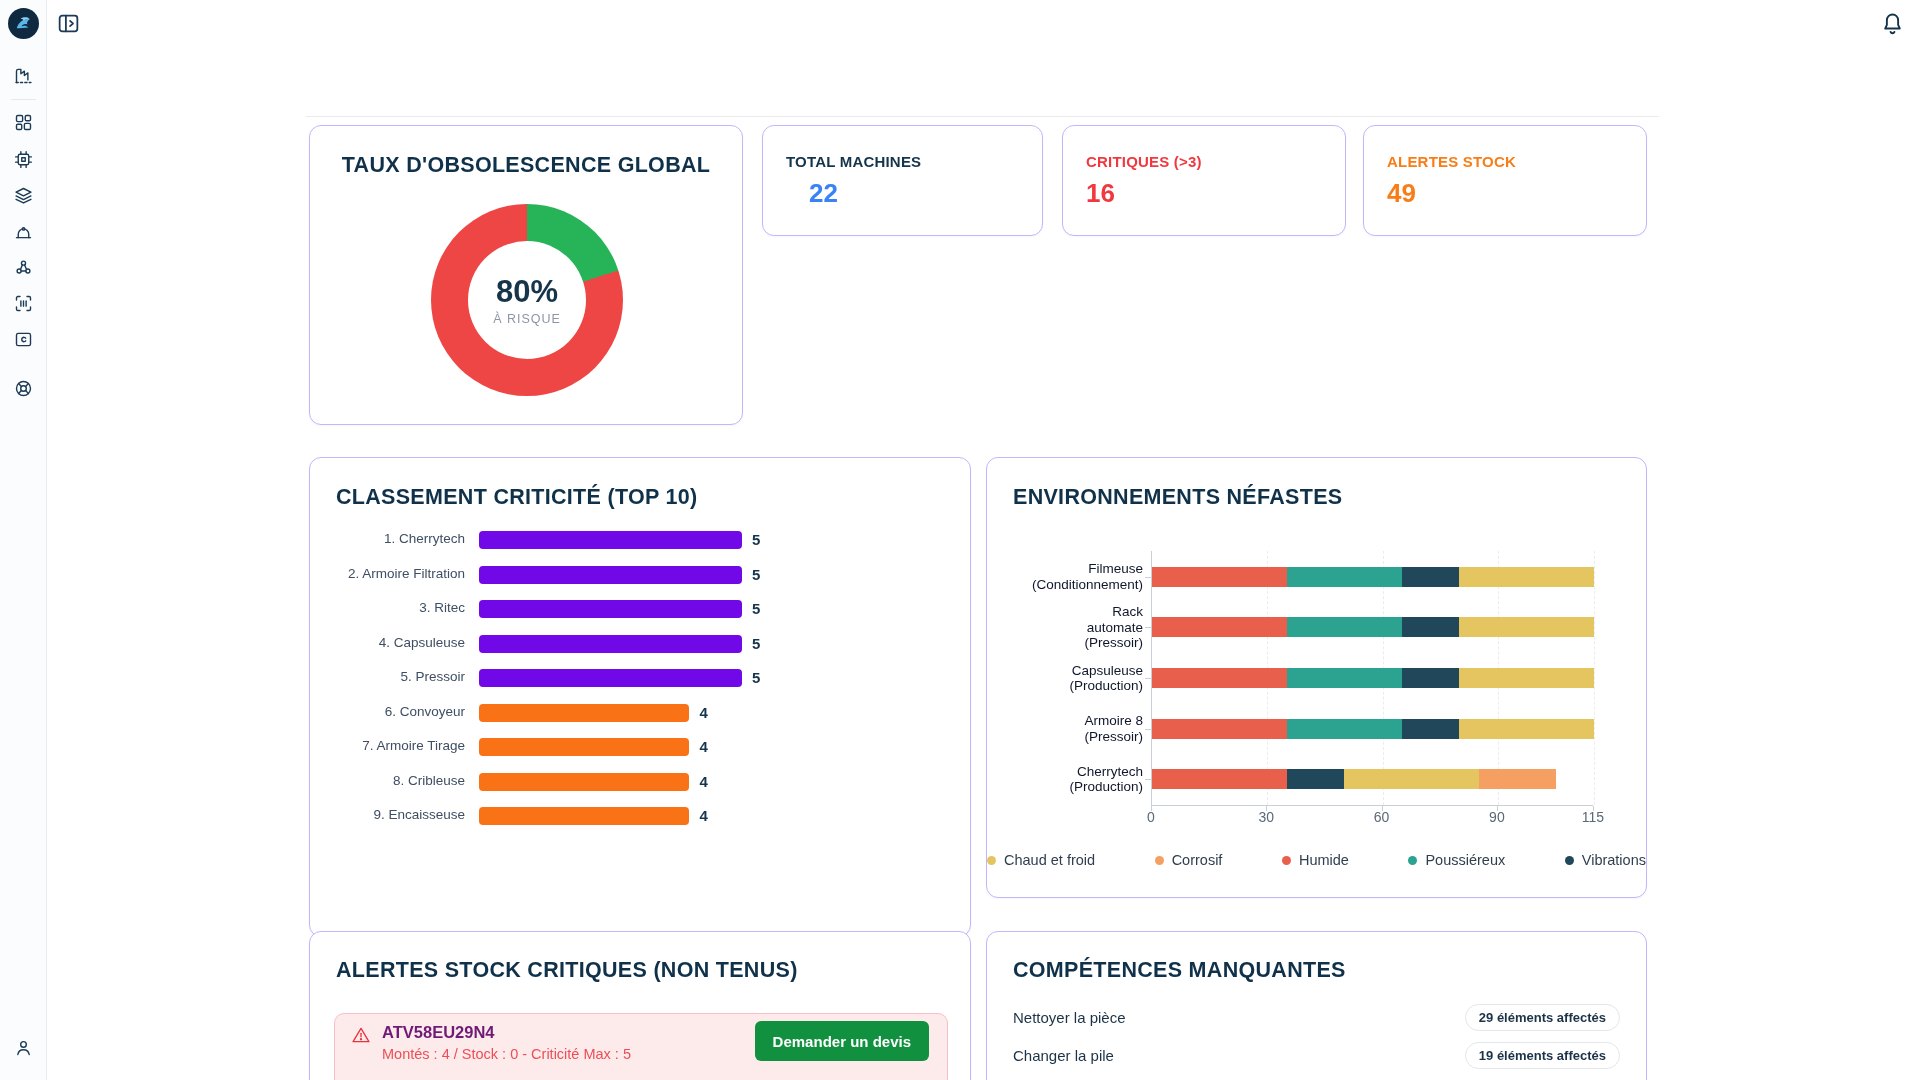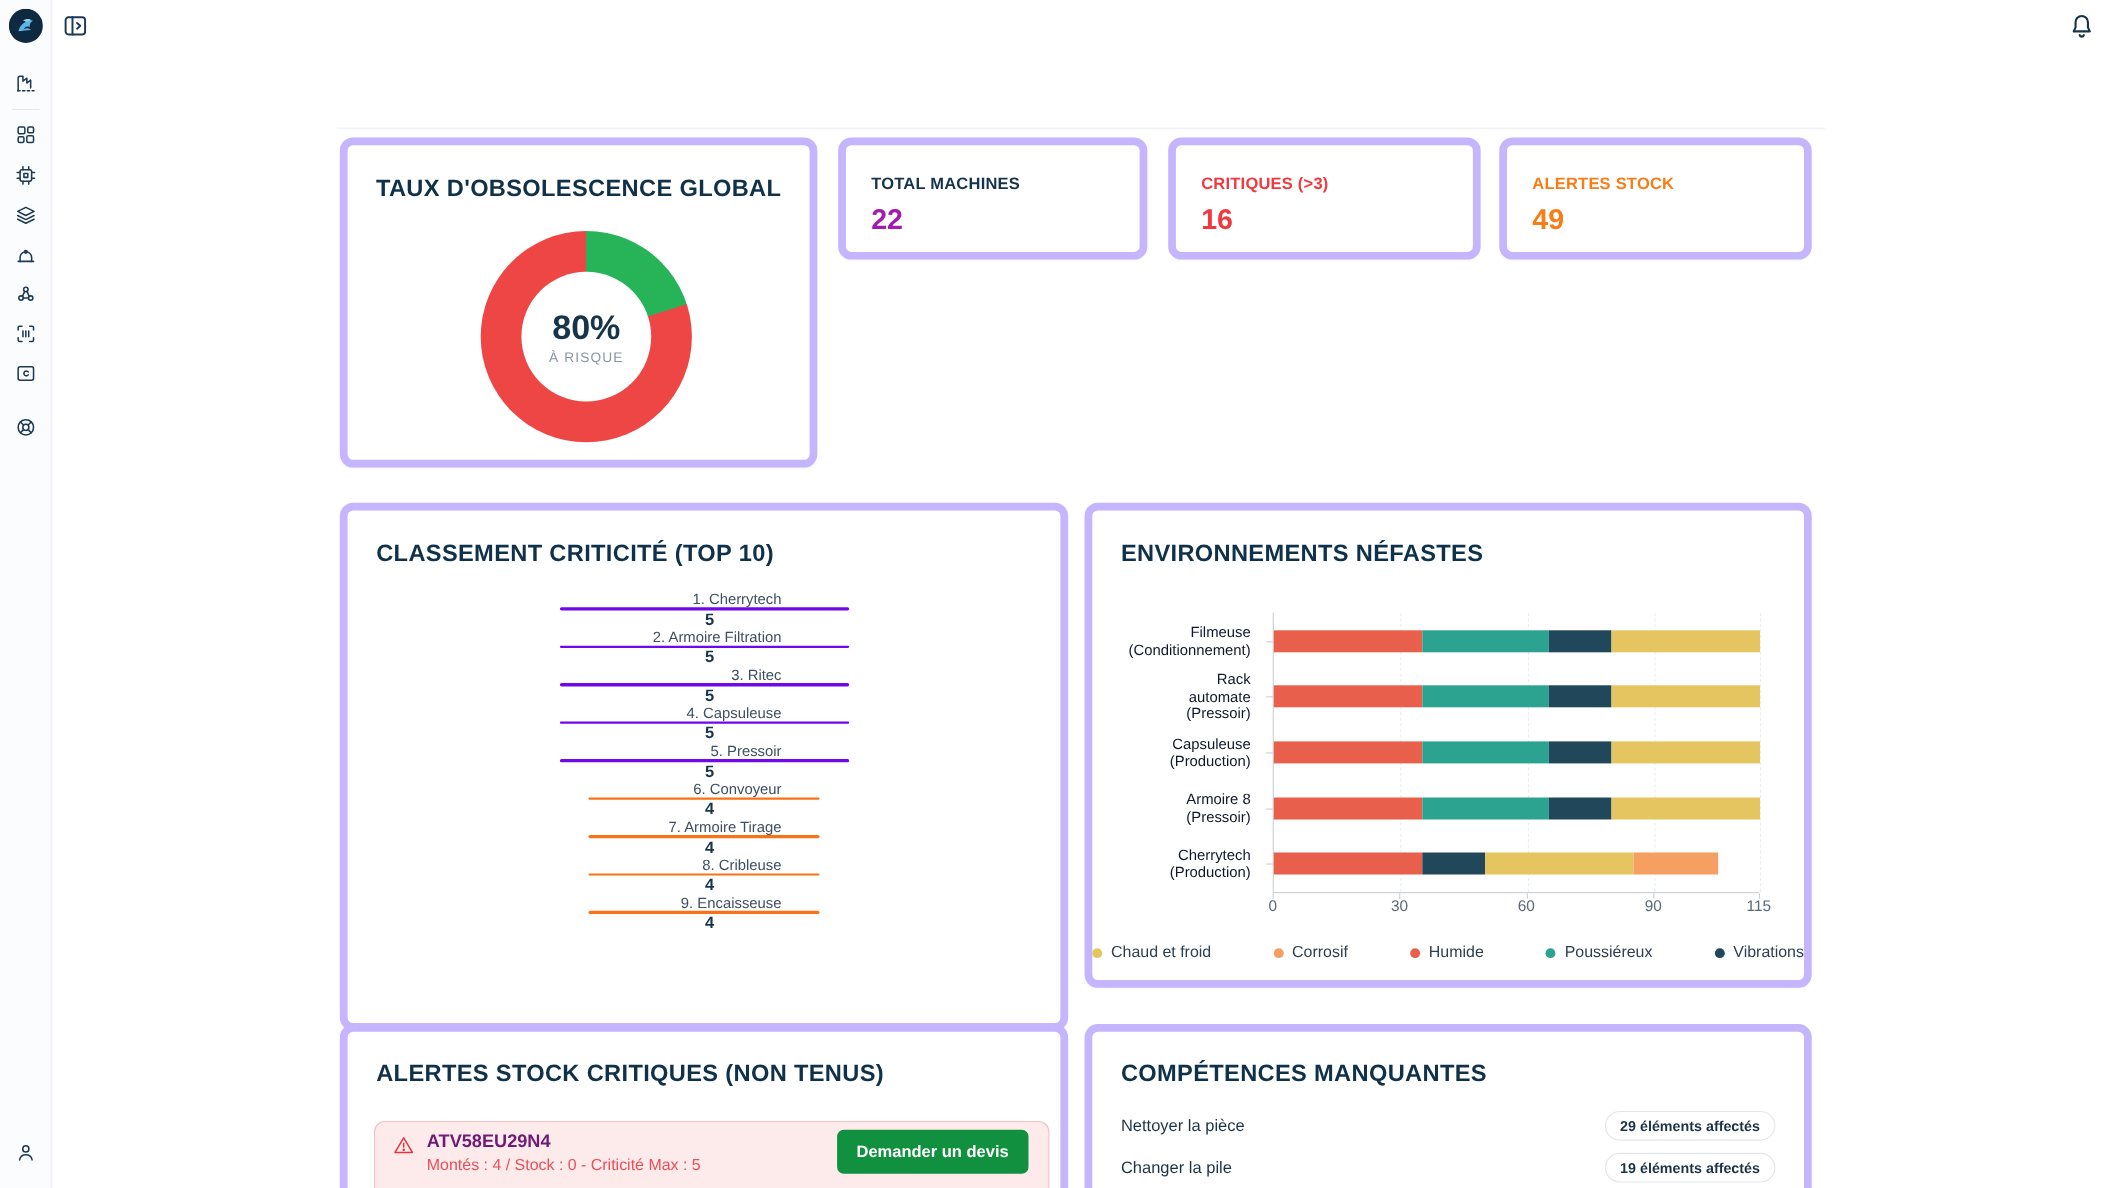--- a/index.html
+++ b/index.html
@@ -19,21 +19,21 @@
   .collapse-btn { position:absolute; left:56px; top:11px; width:25px; height:25px; color:#1C3A55; cursor:pointer; }
   .bell-btn { position:absolute; left:1879px; top:10px; width:27px; height:27px; color:#14344C; cursor:pointer; }
   .collapse-btn svg, .bell-btn svg { width:100%; height:100%; }
 
   
   .page-title { position:absolute; left:306px; top:51px; font-size:31px; font-weight:700;
                 color:#5E7085; letter-spacing:.2px; }
   .header-divider { position:absolute; left:306px; top:116px; width:1353px; height:1px; background:#E8EBEF; }
 
   
-  .card { position:absolute; background:#fff; border:7px solid #c4b5fd; border-radius:12px;
+  .card { position:absolute; background:#fff; border:1px solid #c4b5fd; border-radius:12px;
           box-shadow:0 1px 2px rgba(16,42,67,.04);text-decoration:underline; }
   .card-title { font-weight:700; color:#10314A; font-size:21.5px; letter-spacing:.3px; }
 
   
   .donut-card { left:309px; top:125px; width:434px; height:300px; }
   .donut-card .card-title { position:absolute; left:0; right:0; top:27px; text-align:center; }
   .donut-ring { position:absolute; left:121px; top:78px; width:192px; height:192px; border-radius:50%; }
   .donut-hole { position:absolute; left:37px; top:37px; width:118px; height:118px;
                 border-radius:50%; background:#fff; }
   .donut-center { position:absolute; inset:0; display:flex; flex-direction:column;
@@ -43,21 +43,21 @@
 
   
   .stat-card { height:111px; }
   .stat-label { position:absolute; left:23px; top:27px; font-size:15px; font-weight:600; letter-spacing:.2px; }
   .stat-value { position:absolute; left:23px; top:52px; font-size:26px; font-weight:700; }
 
   
   .crit-card { left:309px; top:457px; width:662px; height:480px; }
   .crit-card .card-title { position:absolute; left:26px; top:27px; }
   .crit-rows { position:absolute; left:0; top:73px; right:0; }
-  .crit-row { display:flex; align-items:center; height:34.5px;flex-direction:column; }
+  .crit-row { display:flex; align-items:flex-start; height:34.5px; }
   .crit-label { width:169px; padding-right:14px; text-align:right; font-size:13.5px; color:#3E4E63; }
   .crit-bar { height:18px; border-radius:4px; }
   .crit-value { margin-left:10px; font-size:15px; font-weight:600; color:#16344C; }
 
   
   .env-card { left:986px; top:457px; width:661px; height:441px; }
   .env-card .card-title { position:absolute; left:26px; top:27px; }
   .env-plot { position:absolute; left:164px; top:93px; width:442px; height:255px;
               border-left:1px solid #C9CFD6; border-bottom:1px solid #C9CFD6; }
   .env-grid { position:absolute; top:0; bottom:0; width:0; border-left:1px dashed #E9EDF0; }
@@ -186,21 +186,21 @@
       <div class="donut-hole"></div>
       <div class="donut-center">
         <div class="donut-value">80%</div>
         <div class="donut-caption">À RISQUE</div>
       </div>
     </div>
   </section>
 
   <section class="card stat-card" style="left:762px; top:125px; width:281px;">
     <div class="stat-label" style="color: rgb(20, 52, 76);">TOTAL MACHINES</div>
-    <div class="stat-value" style="color: #a21caf;">22</div>
+    <div class="stat-value" style="color: #3b82f6; margin-left: 23px;">22</div>
   </section>
   <section class="card stat-card" style="left:1062px; top:125px; width:284px;">
     <div class="stat-label" style="color: rgb(242, 56, 63);">CRITIQUES (&gt;3)</div>
     <div class="stat-value" style="color: rgb(242, 56, 63);">16</div>
   </section>
   <section class="card stat-card" style="left:1363px; top:125px; width:284px;">
     <div class="stat-label" style="color: rgb(249, 125, 22);">ALERTES STOCK</div>
     <div class="stat-value" style="color: rgb(249, 125, 22);">49</div>
   </section>
 

